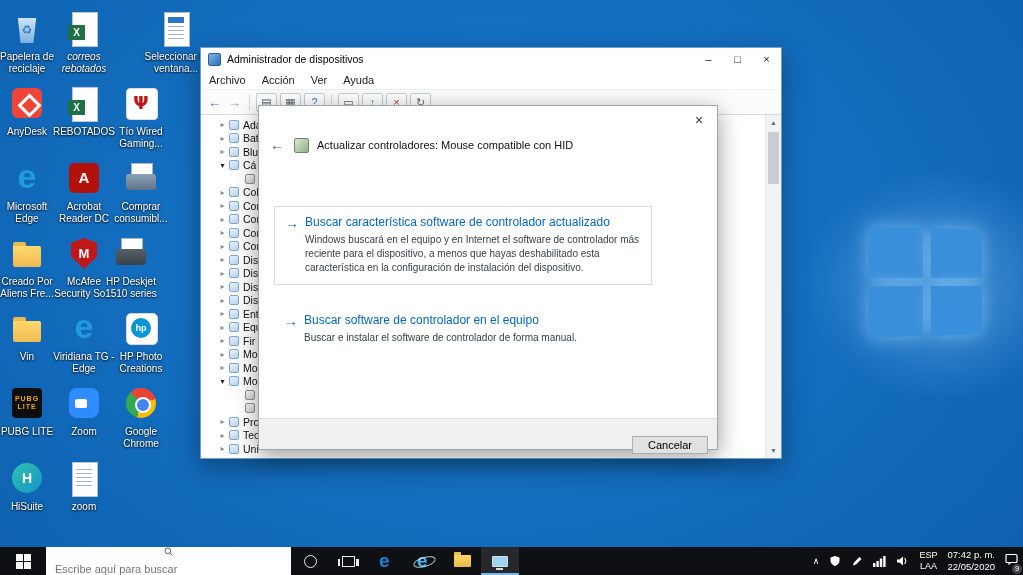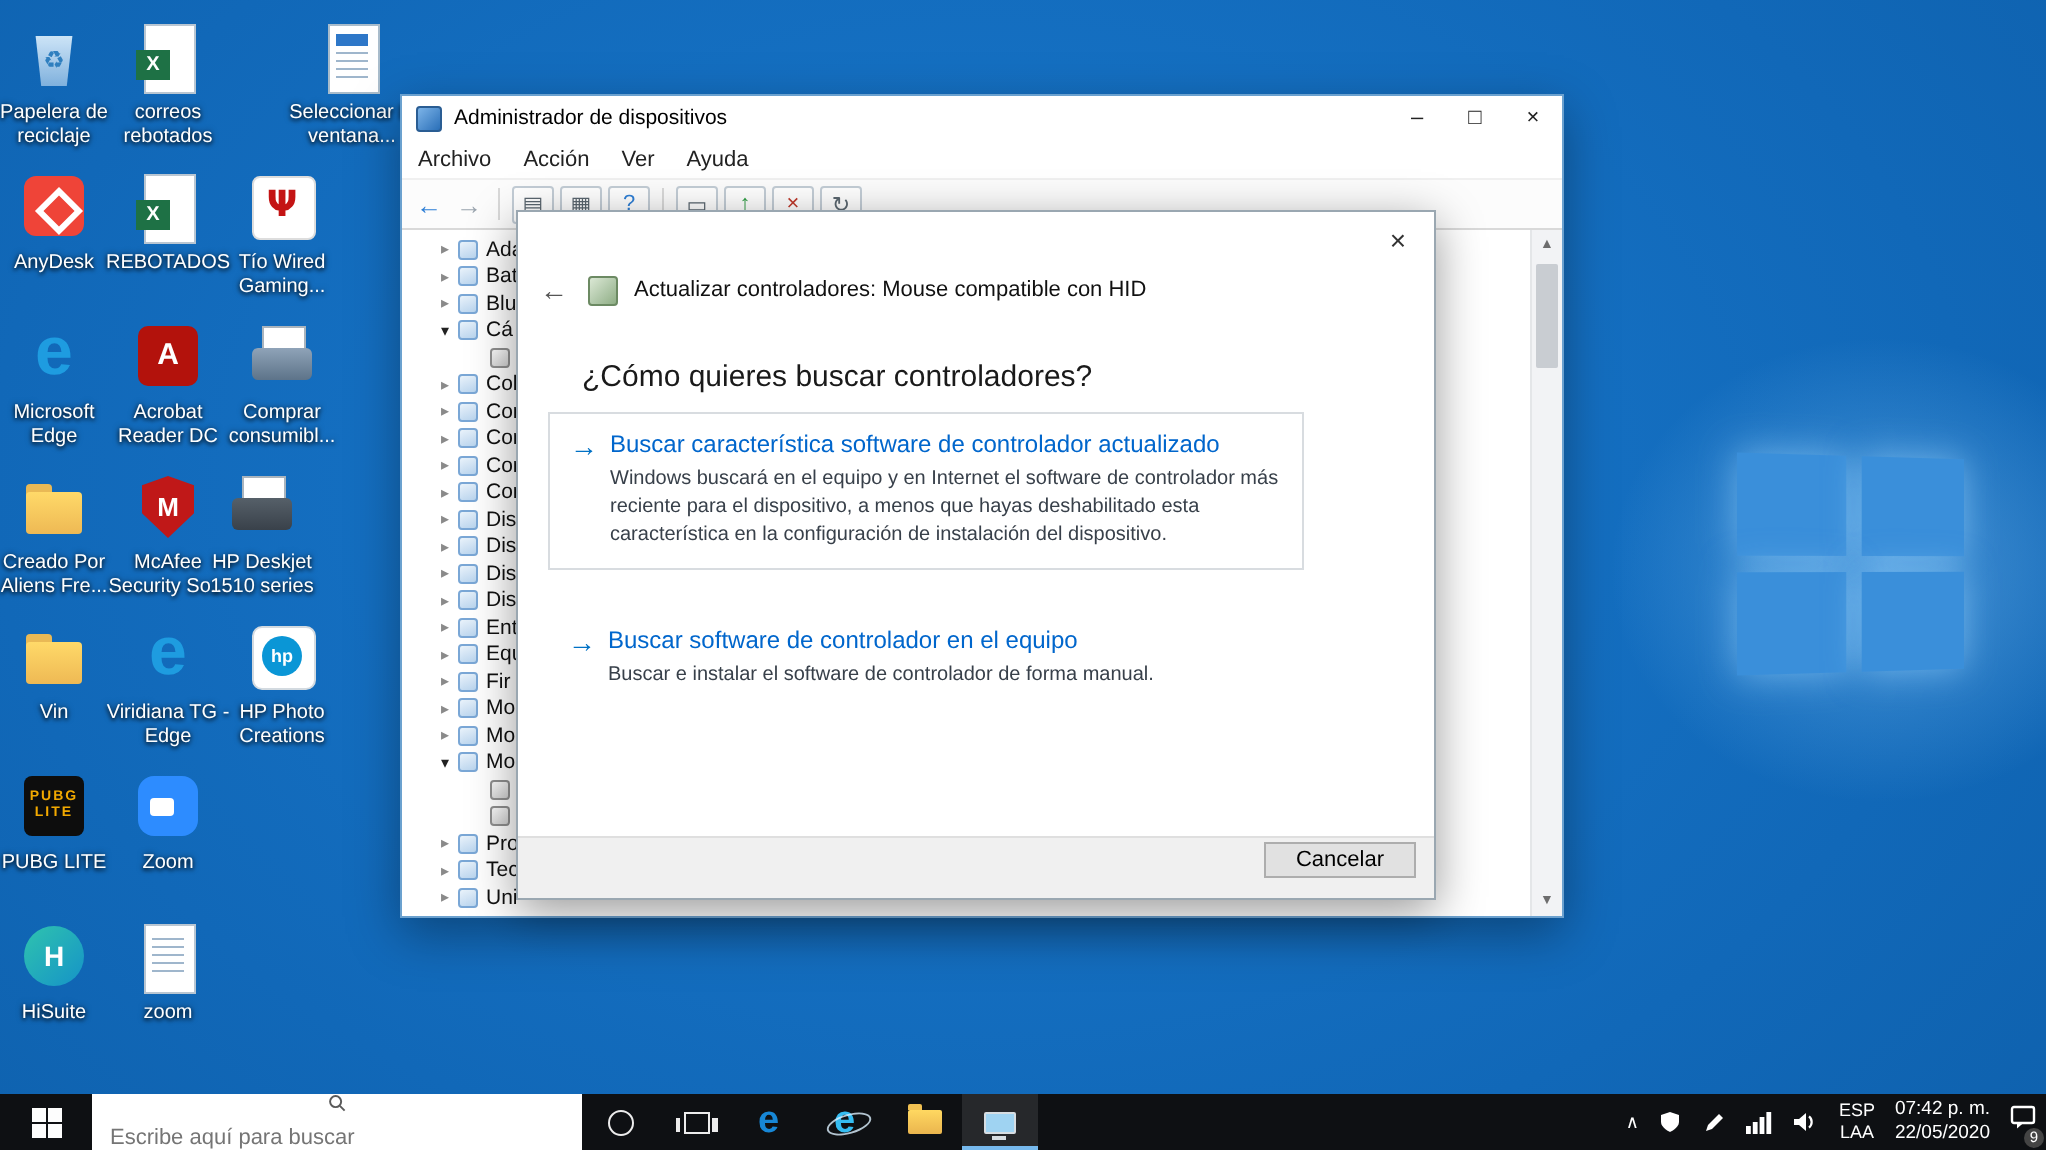--- a/index.html
+++ b/index.html
@@ -137,21 +137,21 @@
   .dlg-heading{position:absolute;left:32px;top:74px;font-size:15px;font-weight:400;color:#1a1a1a;}
   .dlg-options{position:absolute;left:15px;top:100px;width:378px;}
   .opt{display:flex;padding:8px 10px 10px;}
   .opt.boxed{border:1px solid #d8dce0;}
   .opt + .opt{margin-top:20px;}
   .opt-arrow{width:20px;font-size:14px;color:#0071c5;flex:none;}
   .opt-text{flex:1;}
   .opt-title{font-size:12px;color:#0066cc;margin-bottom:4px;}
   .opt-desc{font-size:10px;color:#38404a;line-height:1.38;}
   .dlg-footer{position:absolute;left:0;right:0;bottom:0;height:31px;background:#f0f0f0;border-top:1px solid #dfdfdf;}
-  .btn-cancel{position:absolute;right:9px;top:2px;padding:2px 15px;font-size:11px;
+  .btn-cancel{position:absolute;right:9px;top:17px;padding:2px 15px;font-size:11px;
     background:#e1e1e1;border:1px solid #adadad;color:#000;font-family:inherit;}
 
   
   .taskbar{position:absolute;left:0;bottom:0;width:100%;height:28px;background:#0e1013;
     display:flex;align-items:stretch;z-index:50;color:#fff;}
   .tb-start{width:46px;display:flex;align-items:center;justify-content:center;}
   .start-logo{display:grid;grid-template-columns:7px 7px;grid-template-rows:7px 7px;gap:1px;}
   .start-logo span{background:#fdfdfd;}
   .tb-search{width:245px;background:#fff;display:flex;align-items:center;gap:7px;padding:0 9px;flex-direction:column;}
   .tb-search input{border:none;outline:none;width:100%;font-size:11px;color:#444;background:transparent;
@@ -219,21 +219,21 @@
       <div class="di-label">Vin</div>
     </div>
     <div class="desktop-icon" style="left: -5px; top: 385px;">
       <div class="di-img ic-pubg-lite"></div>
       <div class="di-label">PUBG LITE</div>
     </div>
     <div class="desktop-icon" style="left: -5px; top: 460px;">
       <div class="di-img ic-hisuite"></div>
       <div class="di-label">HiSuite</div>
     </div>
-    <div class="desktop-icon" style="left: 52px; top: 10px;">
+    <div class="desktop-icon" style="left: 52px; top: 10px; font-style: italic;">
       <div class="di-img ic-excel-file"></div>
       <div class="di-label">correos rebotados</div>
     </div>
     <div class="desktop-icon" style="left: 52px; top: 85px;">
       <div class="di-img ic-excel-file"></div>
       <div class="di-label">REBOTADOS</div>
     </div>
     <div class="desktop-icon" style="left: 52px; top: 160px;">
       <div class="di-img ic-acrobat-reader"></div>
       <div class="di-label">Acrobat Reader DC</div>
@@ -266,20 +266,24 @@
       <div class="di-img ic-printer-consumables"></div>
       <div class="di-label">Comprar consumibl...</div>
     </div>
     <div class="desktop-icon" style="left: 99px; top: 235px;">
       <div class="di-img ic-printer"></div>
       <div class="di-label">HP Deskjet 1510 series</div>
     </div>
     <div class="desktop-icon" style="left: 109px; top: 310px;">
       <div class="di-img ic-hp-photo"></div>
       <div class="di-label">HP Photo Creations</div>
+    </div>
+    <div class="desktop-icon" style="left: 109px; top: 385px;">
+      <div class="di-img ic-chrome"></div>
+      <div class="di-label">Google Chrome</div>
     </div>
   </div>
 
 <div class="window">
   <div class="titlebar">
     <span class="app-icon"></span>
     <span class="t-title">Administrador de dispositivos</span>
     <span class="t-btn">–</span>
     <span class="t-btn">□</span>
     <span class="t-btn">×</span>
@@ -436,21 +440,20 @@
   </div>
 </div>
 
 <div class="dialog">
   <button class="dlg-close">×</button>
   <div class="dlg-header">
     <span class="dlg-back">←</span>
     <span class="dlg-icon"></span>
     <span class="dlg-title">Actualizar controladores: Mouse compatible con HID</span>
   </div>
-  <div class="dlg-heading">¿Cómo quieres buscar controladores?</div>
   <div class="dlg-options" id="dlg-options">
       <div class="opt boxed">
         <span class="opt-arrow">→</span>
         <div class="opt-text">
           <div class="opt-title">Buscar característica software de controlador actualizado</div>
           <div class="opt-desc">Windows buscará en el equipo y en Internet el software de controlador más reciente para el dispositivo, a menos que hayas deshabilitado esta característica en la configuración de instalación del dispositivo.</div>
         </div>
       </div>
       <div class="opt">
         <span class="opt-arrow">→</span>

